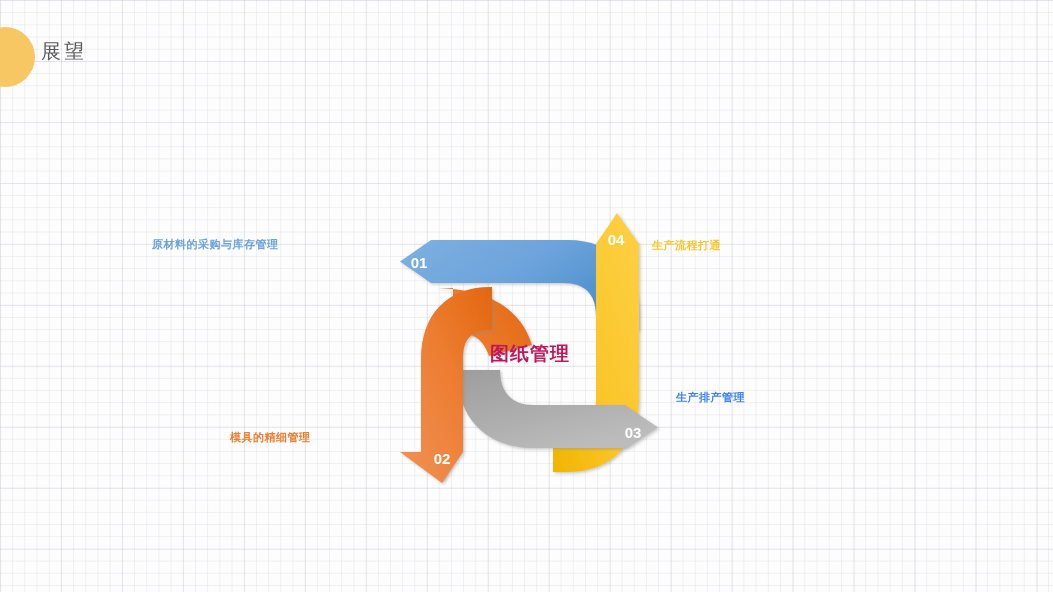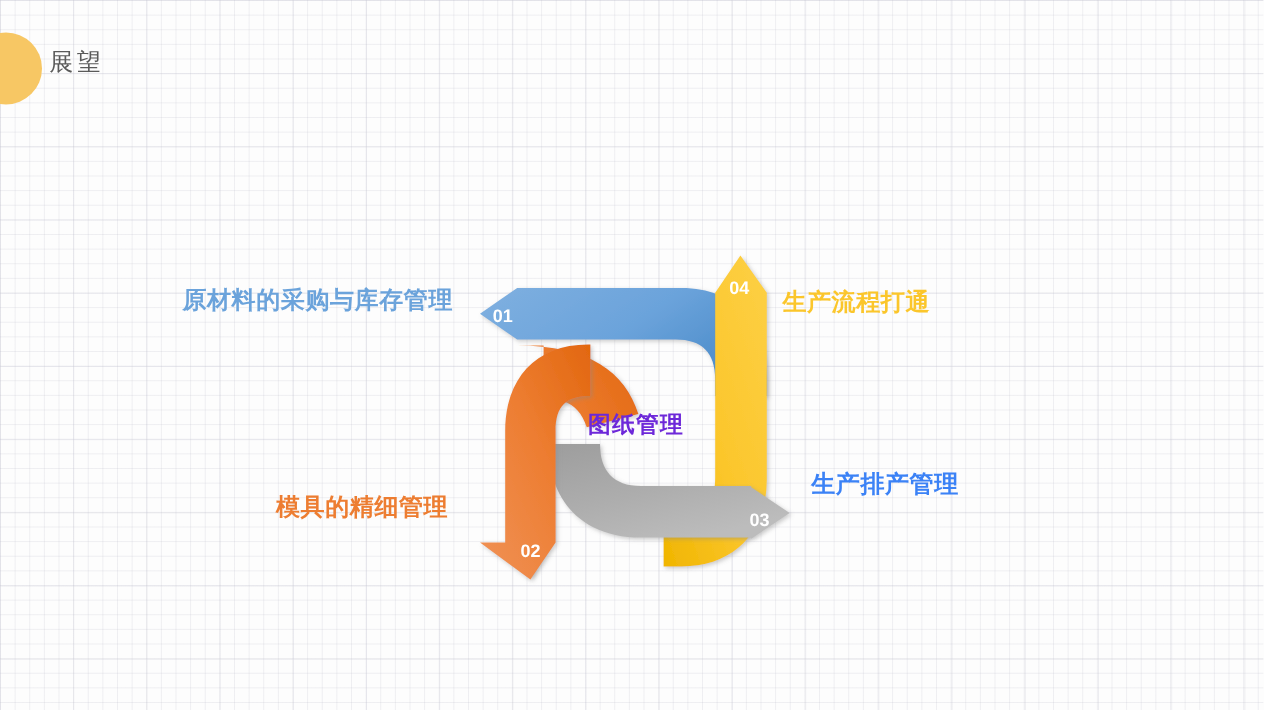--- a/index.html
+++ b/index.html
@@ -76,36 +76,36 @@
     fill: #ffffff;
   }
   #center-label-text {
     position: absolute;
     left: 455px;
     top: 341px;
     width: 150px;
     text-align: center;
     font-size: 19px;
     font-weight: bold;
-    color: #6d28d9;
+    color: #be185d;
     letter-spacing: 1px;
     z-index: 5;
     white-space: nowrap;
   }
 
   .side-label {
     position: absolute;
-    font-size: 20px;
+    font-size: 11px;
     font-weight: bold;
     letter-spacing: 0.5px;
     white-space: nowrap;
     z-index: 5;
   }
   #label-01 { left: 152px; top: 237px; color: #6ba3db; }
-  #label-02 { left: 230px; top: 409px; color: #ed7d31; }
+  #label-02 { left: 230px; top: 430px; color: #ed7d31; }
   #label-04 { left: 652px; top: 238px; color: #fbc62b; }
   #label-03 { left: 676px; top: 390px; color: #3b82f6; }
 </style>
 </head>
 <body>
 
 <div id="slide-bg"></div>
 
 <div id="header-decor-circle"></div>
 <div id="page-title">展望</div>

